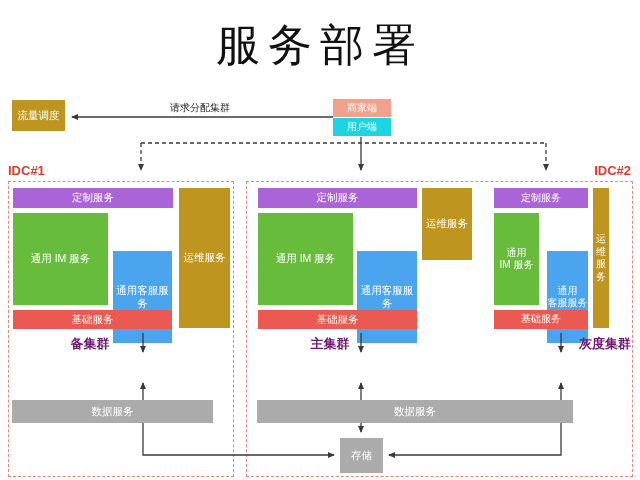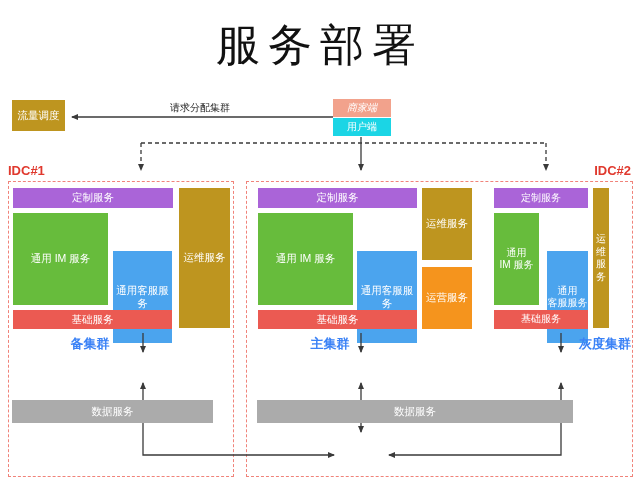--- a/index.html
+++ b/index.html
@@ -20,33 +20,33 @@
   .svc .svc-label { white-space:pre-line; line-height:1.25; }
   .fs10  { font-size:10.5px; }
   .fs9   { font-size:10px; }
 
   .bg-gold    { background:var(--c-gold); }
   .bg-purple  { background:var(--c-purple); }
   .bg-green   { background:var(--c-green); }
   .bg-blue    { background:var(--c-blue);margin-top:38px; }
   .bg-red     { background:var(--c-red); }
   .bg-orange  { background:var(--c-orange); }
-  .bg-salmon  { background:var(--c-salmon);font-style:italic; }
+  .bg-salmon  { background:var(--c-salmon); }
   .bg-cyan    { background:var(--c-cyan); }
   .bg-yellow  { background:var(--c-yellow); }
   .bg-gray    { background:var(--c-gray); }
 
   .region {
     border:1.5px dashed var(--c-border); box-sizing:border-box;
   }
   .idc-label {
     font-size:13px; font-weight:bold; color:var(--c-idc);
   }
   .cluster-label {
-    font-size:13px; font-weight:bold; color:#3b82f6; text-align:center;
+    font-size:13px; font-weight:bold; color:#701a75; text-align:center;
   }
   .conn-label { font-size:10px; color:#222; text-align:center; }
 
   #arrows { position:absolute; left:0; top:0; pointer-events:none; }
   #arrows path { fill:none; stroke:var(--c-arrow); stroke-width:1.3; }
   #arrows path.dash { stroke-dasharray:4 3; }
   #arrows marker path { fill:var(--c-arrow); stroke:none; }
 </style>
 </head>
 <body>
@@ -89,23 +89,20 @@
   <div class="abs svc bg-red fs10" style="left:13px; top:310px; width:159px; height:19px;">
     <span class="svc-label">基础服务</span>
   </div>
 
   <div class="abs svc bg-purple fs10" style="left:258px; top:188px; width:159px; height:20px;">
     <span class="svc-label">定制服务</span>
   </div>
   <div class="abs svc bg-gold fs10" style="left:422px; top:188px; width:50px; height:72px;">
     <span class="svc-label">运维服务</span>
   </div>
-  <div class="abs svc bg-orange fs10" style="left:422px; top:267px; width:50px; height:62px;">
-    <span class="svc-label">运营服务</span>
-  </div>
   <div class="abs svc bg-green fs10" style="left:258px; top:213px; width:95px; height:92px;">
     <span class="svc-label">通用 IM 服务</span>
   </div>
   <div class="abs svc bg-blue fs10" style="left:357px; top:213px; width:60px; height:92px;">
     <span class="svc-label">通用客服服务</span>
   </div>
   <div class="abs svc bg-red fs10" style="left:258px; top:310px; width:159px; height:19px;">
     <span class="svc-label">基础服务</span>
   </div>
 
@@ -131,20 +128,23 @@
   <div class="abs cluster-label" style="left:58px; top:335px; width:64px;">备集群</div>
   <div class="abs cluster-label" style="left:298px; top:335px; width:64px;">主集群</div>
   <div class="abs cluster-label" style="left:576px; top:335px; width:58px;">灰度集群</div>
 
   <div class="abs svc bg-gray fs10" style="left:12px; top:400px; width:201px; height:23px;">
     <span class="svc-label">数据服务</span>
   </div>
   <div class="abs svc bg-gray fs10" style="left:257px; top:400px; width:316px; height:23px;">
     <span class="svc-label">数据服务</span>
   </div>
+  <div class="abs svc bg-gray fs10" style="left:340px; top:438px; width:43px; height:35px;">
+    <span class="svc-label">存储</span>
+  </div>
 
   <svg id="arrows" width="640" height="480" viewBox="0 0 640 480">
     <defs>
       <marker id="ah" markerWidth="8" markerHeight="8" refX="6" refY="3" orient="auto" markerUnits="userSpaceOnUse">
         <path d="M0,0 L7,3 L0,6 Z"></path>
       </marker>
     </defs>
     <path d="M333,117 H72" marker-end="url(#ah)"></path>
     <path d="M361,137 V170" marker-end="url(#ah)"></path>
     <path class="dash" d="M141,143 H546"></path>

